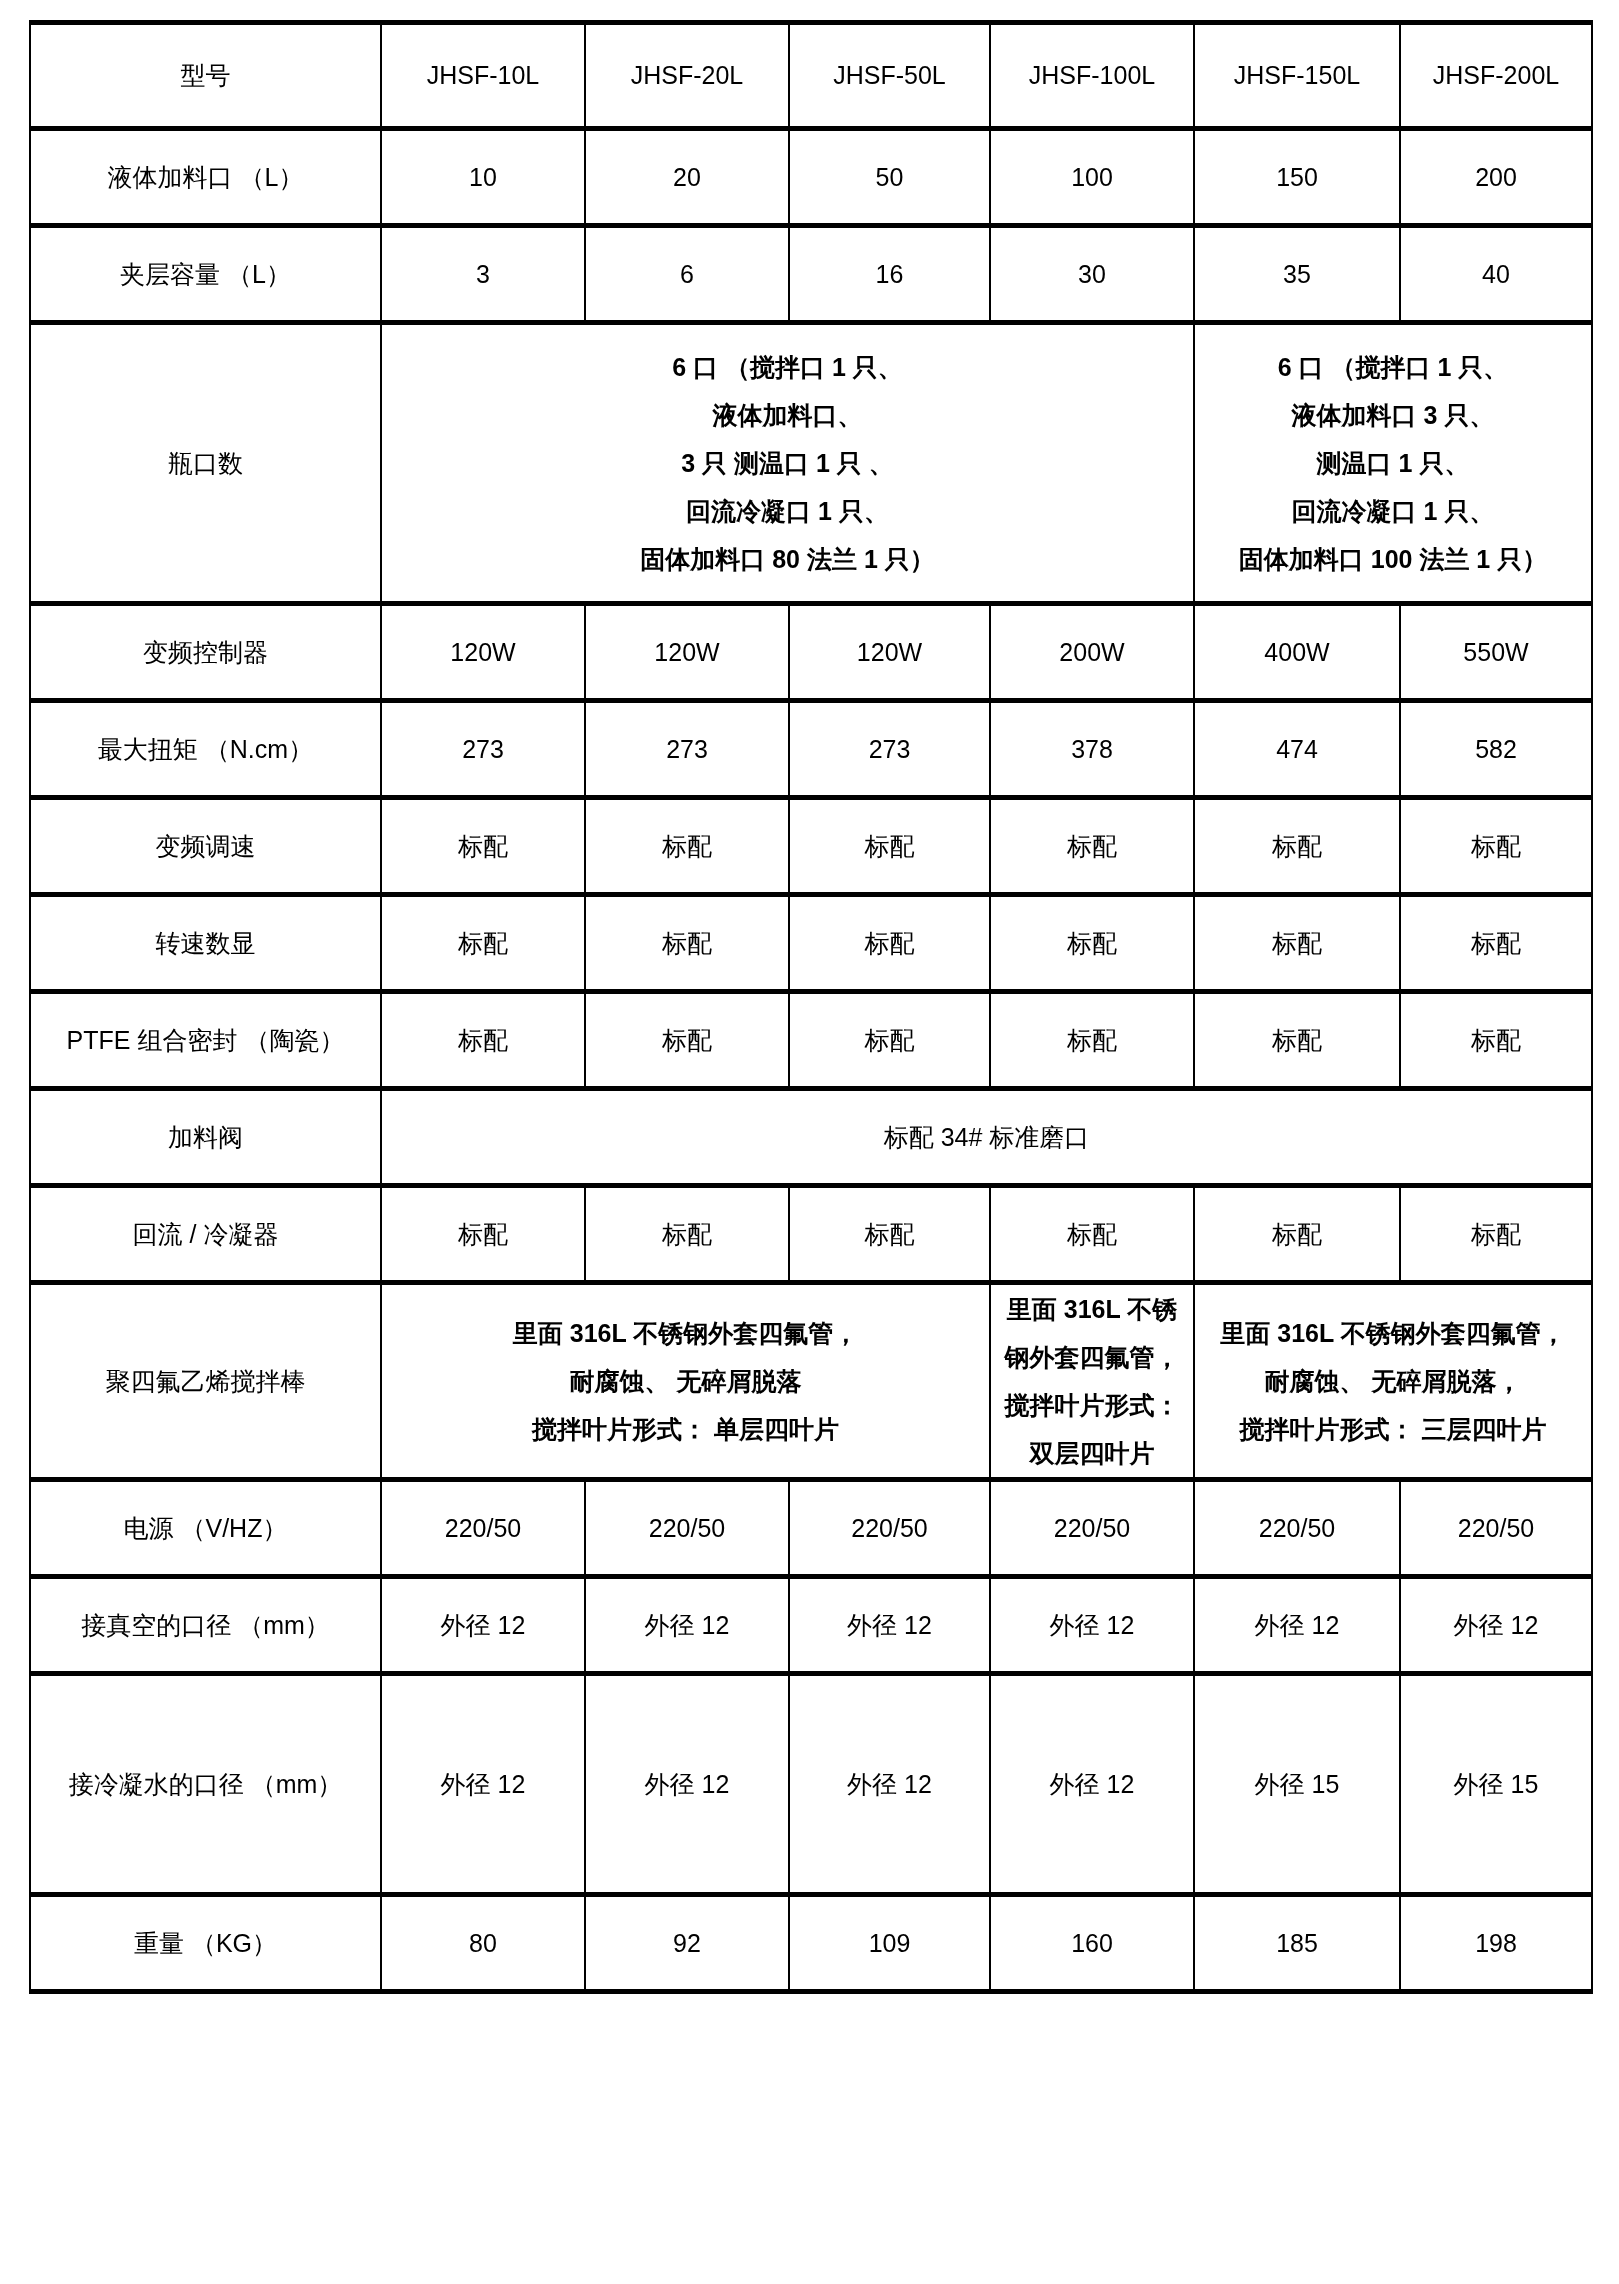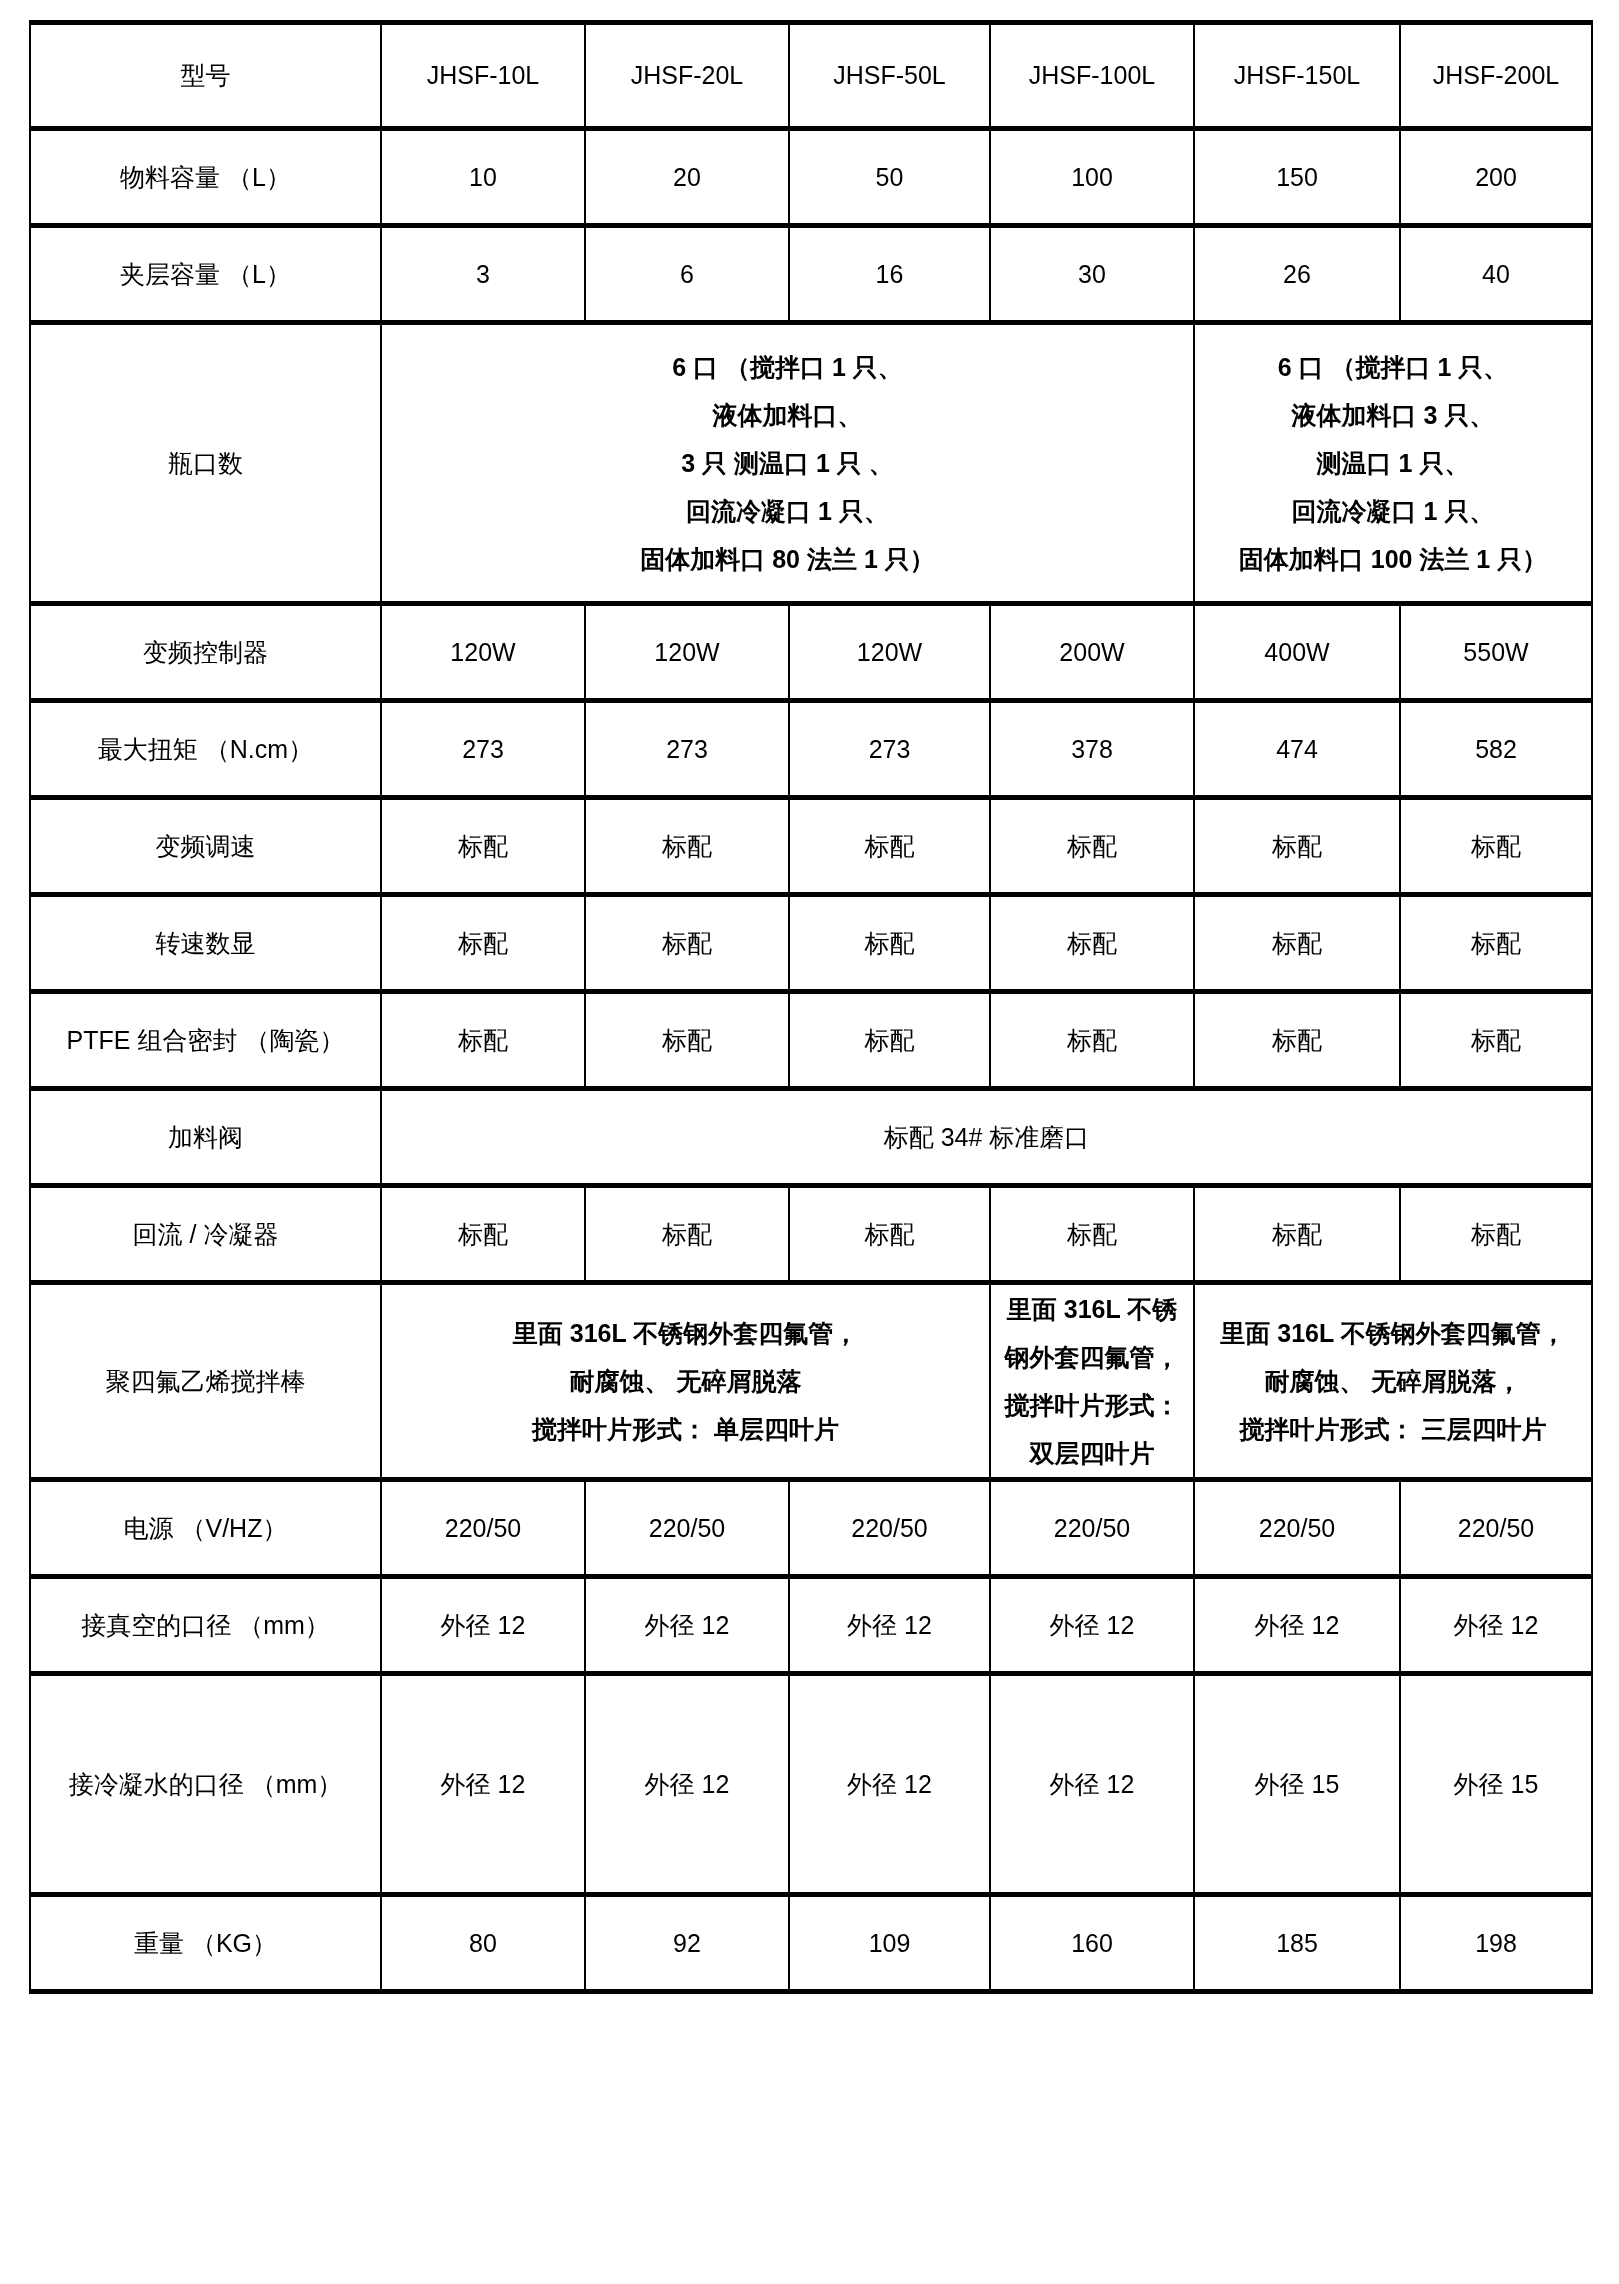--- a/index.html
+++ b/index.html
@@ -80,35 +80,35 @@
           <th>JHSF-10L</th>
           <th>JHSF-20L</th>
           <th>JHSF-50L</th>
           <th>JHSF-100L</th>
           <th>JHSF-150L</th>
           <th>JHSF-200L</th>
         </tr>
       </thead>
     <tbody>
         <tr>
-          <td>物料容量 （L）</td>
+          <td>液体加料口 （L）</td>
           <td>10</td>
           <td>20</td>
           <td>50</td>
           <td>100</td>
           <td>150</td>
           <td>200</td>
         </tr>
         <tr>
           <td>夹层容量 （L）</td>
           <td>3</td>
           <td>6</td>
           <td>16</td>
           <td>30</td>
-          <td>26</td>
+          <td>35</td>
           <td>40</td>
         </tr>
         <tr>
           <td>瓶口数</td>
           <td colspan="4" class="multiline">
             <div class="cell-line">6 口 （搅拌口 1 只、</div>
             <div class="cell-line">液体加料口、</div>
             <div class="cell-line">3 只 测温口 1 只 、</div>
             <div class="cell-line">回流冷凝口 1 只、</div>
             <div class="cell-line">固体加料口 80 法兰 1 只）</div>

